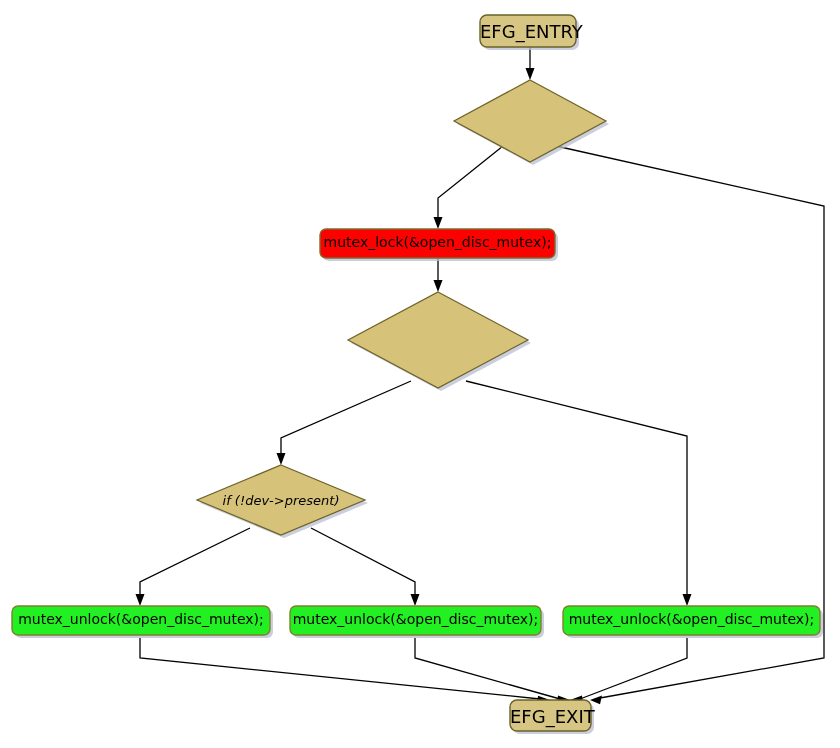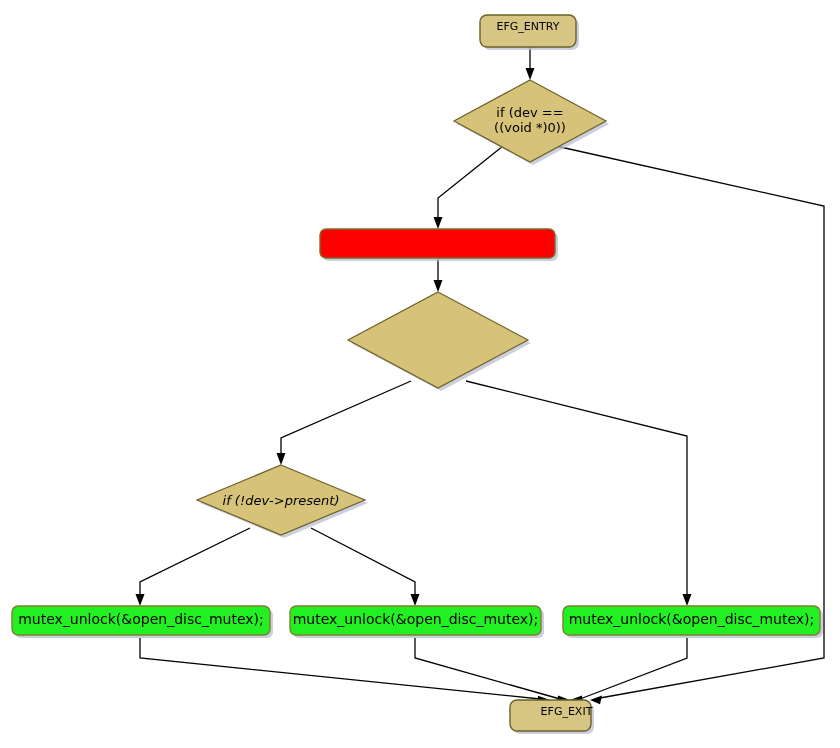--- a/index.html
+++ b/index.html
@@ -62,21 +62,21 @@
     position: absolute;
     color: #000000;
     font-family: "DejaVu Sans", sans-serif;
     text-align: center;
     white-space: pre;
     line-height: 1.18;
     pointer-events: none;
     user-select: none;
   }
   .lbl-term {
-    font-size: 11px;
+    font-size: 18px;
   }
   .lbl-decision {
     font-size: 13px;
   }
   .lbl-stmt {
     font-size: 14px;
   }
 </style>
 </head>
 <body>
@@ -147,27 +147,27 @@
       <rect class="node-shadow" x="566" y="609" width="257" height="29" rx="6" ry="6"></rect>
       <rect class="stmt-green" x="563" y="606" width="257" height="29" rx="6" ry="6"></rect>
 
       <rect class="node-shadow" x="513" y="703" width="81" height="31" rx="7" ry="7"></rect>
       <rect class="term-box" x="510" y="700" width="81" height="31" rx="7" ry="7"></rect>
     </g>
   </svg>
 
   <div class="node-label lbl-term" style="left:480px; top:21px; width:96px;">EFG_ENTRY</div>
 
-  <div class="node-label lbl-decision" style="left:440px; top:105px; width:180px;"><span>if (dev ==</span><br><span>((void *)0))</span></div>
 
+  <div class="node-label lbl-stmt" style="left:320px; top:234px; width:235px;">mutex_lock(&amp;open_disc_mutex);</div>
 
 
   <div class="node-label lbl-decision" style="left:197px; top:493px; width:168px;font-style:italic;">if (!dev-&gt;present)</div>
 
   <div class="node-label lbl-stmt" style="left:12px; top:611px; width:258px;">mutex_unlock(&amp;open_disc_mutex);</div>
 
   <div class="node-label lbl-stmt" style="left:290px; top:611px; width:251px;">mutex_unlock(&amp;open_disc_mutex);</div>
 
   <div class="node-label lbl-stmt" style="left:563px; top:611px; width:257px;">mutex_unlock(&amp;open_disc_mutex);</div>
 
-  <div class="node-label lbl-term" style="left:510px; top:706px; width:81px;padding-left:16px;">EFG_EXIT</div>
+  <div class="node-label lbl-term" style="left:510px; top:706px; width:81px;">EFG_EXIT</div>
 
 </div>
 
 </body></html>

